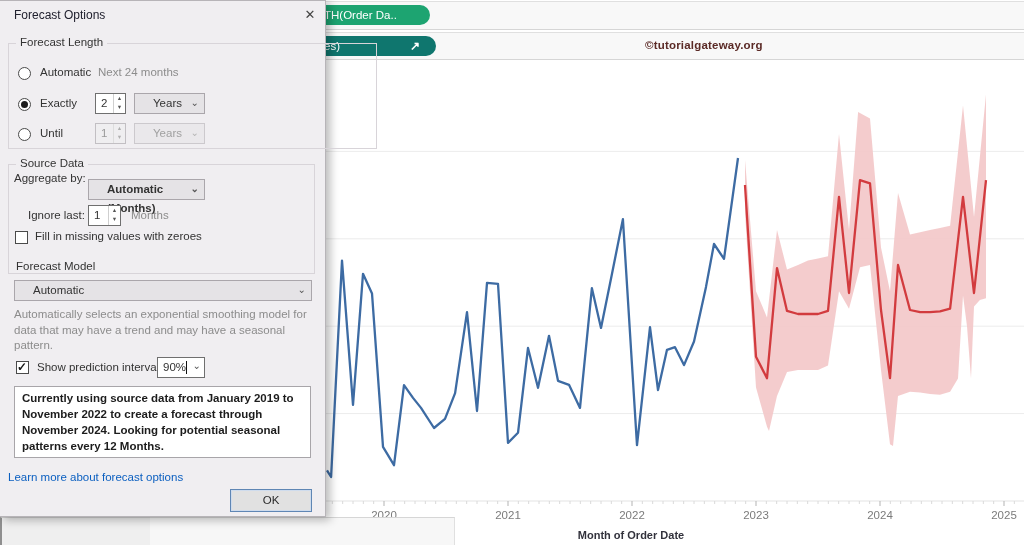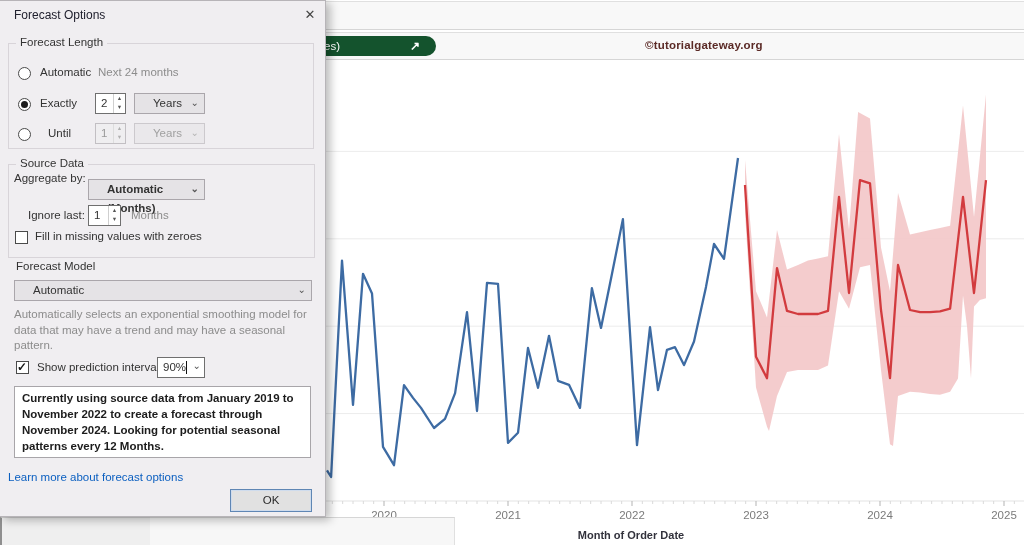--- a/index.html
+++ b/index.html
@@ -32,22 +32,22 @@
   
   #dialog { position:absolute; left:0; top:0; width:326px; height:517px;
             background:#f0eef1; border:1px solid #b7b4b8; border-left:none;
             box-shadow:4px 3px 9px rgba(0,0,0,.28); z-index:10;
             font-size:11.5px; color:#333; }
   #dialog-title { left:14px; top:7px; font-size:12px; color:#21212f; }
   #dialog-close { left:300px; top:4px; width:20px; height:20px; text-align:center;
                   font-size:13px; color:#444; line-height:20px; cursor:default; }
   .groupbox { position:absolute; border:1px solid #d8d4d9; }
   .grouplabel { position:absolute; top:-8px; left:7px; background:#f0eef1; padding:0 4px; color:#333; }
-  #group-length { left:8px; top:42px; width:306px; height:106px;text-decoration:underline; }
-  #group-source { left:8px; top:163px; width:307px; height:94px; }
+  #group-length { left:8px; top:42px; width:369px; height:106px;text-decoration:underline; }
+  #group-source { left:8px; top:163px; width:307px; height:110px; }
 
   .radio { position:absolute; width:13px; height:13px; border:1px solid #4a4a4a;
            border-radius:50%; background:#fff; }
   .radio.checked::after { content:""; position:absolute; left:2px; top:2px;
            width:7px; height:7px; border-radius:50%; background:#1d1d1d; }
   .checkbox { position:absolute; width:13px; height:13px; border:1px solid #4a4a4a; background:#fff; }
   .checkbox.checked::after { content:"✓"; position:absolute; left:0px; top:-2px;
            font-size:12px; font-weight:700; color:#161616; }
 
   .spin { position:absolute; width:31px; height:21px; background:#fff;
@@ -81,21 +81,24 @@
                border:1px solid #5f86b4; box-shadow:inset 0 0 0 1px #cfdced;
                text-align:center; line-height:21px; color:#2b2b2b; }
 </style>
 </head>
 <body>
 
 <div id="app">
   <div id="shelf-row-1" class="shelf-row"></div>
   <div id="shelf-row-2" class="shelf-row"></div>
 
-  <div id="pill-2" class="pill" style="background: #14532d;">
+  <div id="pill-1" class="pill" style="background: rgb(29, 164, 113);">
+    <span>TH(Order Da..</span>
+  </div>
+  <div id="pill-2" class="pill" style="background: #0f766e;">
     <span>es)</span>
     <span class="pill-icon">↗</span>
   </div>
 
   <div id="watermark" class="abs">©tutorialgateway.org</div>
 
   <svg id="chart-svg" class="abs" width="1024" height="545" style="left:0;top:0;">
     <defs>
         <clipPath id="plotclip">
           <rect x="326" y="62" width="698" height="449"></rect>
@@ -214,21 +217,21 @@
   <span class="spin" style="left:95px;top:92px;">
     <span class="num">2</span>
     <span class="arrows">▲<br>▼</span>
   </span>
   <span class="combo" style="left:134px;top:92px;width:71px;">
     <span>Years</span>
     <span class="chev">⌄</span>
   </span>
 
   <span class="radio" style="left:18px;top:127px;"></span>
-  <span class="lbl" style="left:48px;top:126px;text-align:center;">Until</span>
+  <span class="lbl" style="left:40px;top:126px;text-align:center;">Until</span>
   <span class="spin disabled" style="left:95px;top:122px;">
     <span class="num">1</span>
     <span class="arrows">▲<br>▼</span>
   </span>
   <span class="combo disabled" style="left:134px;top:122px;width:71px;">
     <span>Years</span>
     <span class="chev">⌄</span>
   </span>
 
   <div id="group-source" class="groupbox">

